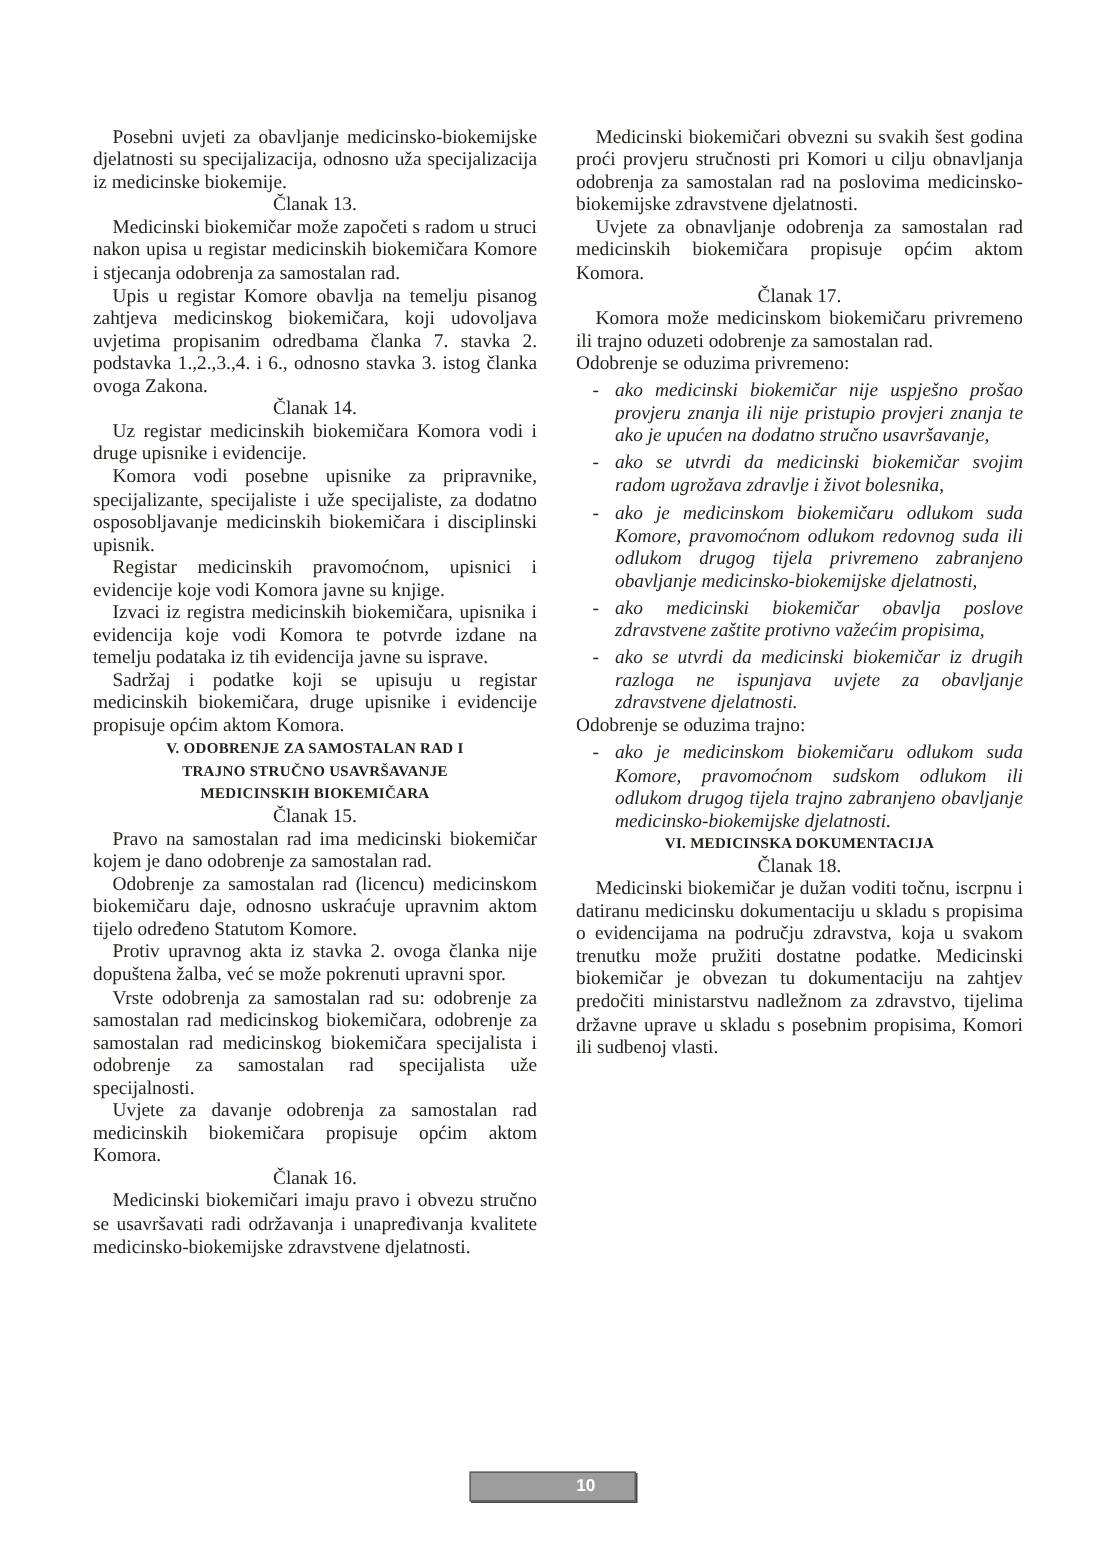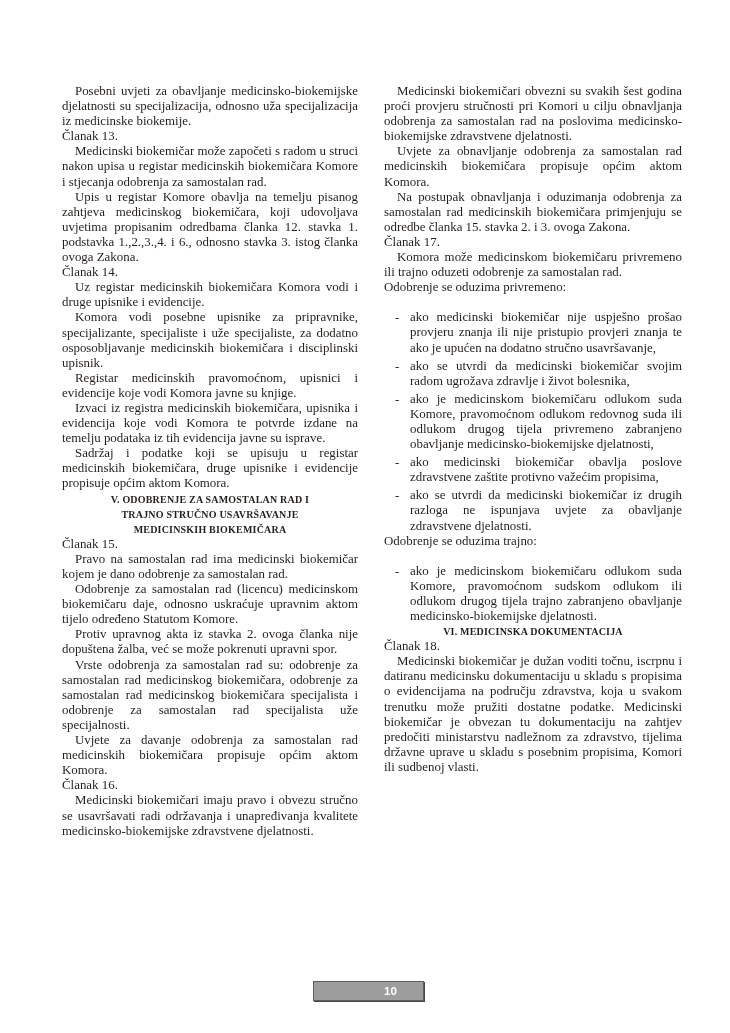--- a/index.html
+++ b/index.html
@@ -26,36 +26,37 @@
     line-height:15.1px;
     text-align:justify;
   }
   .col.left{left:62px;width:296px;}
   .col.right{left:384px;width:298px;}
   .col p{margin:0;}
   .para{text-indent:13px;}
   .lead{text-indent:0;}
   .spaced{margin-top:9px;}
   .clanak{
-    text-align:left;
+    text-align:center;
     text-indent:0;
     margin:12px 0 12px;
   }
   .section{
     text-align:center;
     font-weight:bold;
     white-space:pre-line;
     font-size:10px;
     letter-spacing:.2px;
     margin:19px 0 12px;
   }
   .dash-list{
     list-style:none;
-    margin:15px 0 0 0;
+    margin:3px 0 0 0;
     padding:0;
+    font-style:italic;
   }
   .dash-list li{
     position:relative;
     padding-left:26px;
     margin-top:3px;
     text-align:justify;
   }
   .dash-list li::before{
     content:"-";
     position:absolute;
@@ -83,21 +84,21 @@
   }
 </style>
 </head>
 <body>
 
 <div class="page">
   <div class="col left" id="col-left">
       <p class="para">Posebni uvjeti za obavljanje medicinsko-biokemijske djelatnosti su specijalizacija, odnosno uža specijalizacija iz medicinske biokemije.</p>
       <p class="clanak">Članak 13.</p>
       <p class="para">Medicinski biokemičar može započeti s radom u struci nakon upisa u registar medicinskih biokemičara Komore i stjecanja odobrenja za samostalan rad.</p>
-      <p class="para">Upis u registar Komore obavlja na temelju pisanog zahtjeva medicinskog biokemičara, koji udovoljava uvjetima propisanim odredbama članka 12. stavka 1. podstavka 1.,2.,3.,4. i 6., odnosno stavka 3. istog članka ovoga Zakona.</p>
+      <p class="para">Upis u registar Komore obavlja na temelju pisanog zahtjeva medicinskog biokemičara, koji udovoljava uvjetima propisanim odredbama članka 7. stavka 2. podstavka 1.,2.,3.,4. i 6., odnosno stavka 3. istog članka ovoga Zakona.</p>
       <p class="clanak">Članak 14.</p>
       <p class="para">Uz registar medicinskih biokemičara Komora vodi i druge upisnike i evidencije.</p>
       <p class="para spaced">Komora vodi posebne upisnike za pripravnike, specijalizante, specijaliste i uže specijaliste, za dodatno osposobljavanje medicinskih biokemičara i disciplinski upisnik.</p>
       <p class="para spaced">Registar medicinskih pravomoćnom, upisnici i evidencije koje vodi Komora javne su knjige.</p>
       <p class="para spaced">Izvaci iz registra medicinskih biokemičara, upisnika i evidencija koje vodi Komora te potvrde izdane na temelju podataka iz tih evidencija javne su isprave.</p>
       <p class="para spaced">Sadržaj i podatke koji se upisuju u registar medicinskih biokemičara, druge upisnike i evidencije propisuje općim aktom Komora.</p>
       <p class="section">V. ODOBRENJE ZA SAMOSTALAN RAD I
 TRAJNO STRUČNO USAVRŠAVANJE
 MEDICINSKIH BIOKEMIČARA</p>
       <p class="clanak">Članak 15.</p>
@@ -105,21 +106,20 @@
       <p class="para">Odobrenje za samostalan rad (licencu) medicinskom biokemičaru daje, odnosno uskraćuje upravnim aktom tijelo određeno Statutom Komore.</p>
       <p class="para">Protiv upravnog akta iz stavka 2. ovoga članka nije dopuštena žalba, već se može pokrenuti upravni spor.</p>
       <p class="para">Vrste odobrenja za samostalan rad su: odobrenje za samostalan rad medicinskog biokemičara, odobrenje za samostalan rad medicinskog biokemičara specijalista i odobrenje za samostalan rad specijalista uže specijalnosti.</p>
       <p class="para">Uvjete za davanje odobrenja za samostalan rad medicinskih biokemičara propisuje općim aktom Komora.</p>
       <p class="clanak">Članak 16.</p>
       <p class="para">Medicinski biokemičari imaju pravo i obvezu stručno se usavršavati radi održavanja i unapređivanja kvalitete medicinsko-biokemijske zdravstvene djelatnosti.</p>
     </div>
   <div class="col right" id="col-right">
       <p class="para">Medicinski biokemičari obvezni su svakih šest godina proći provjeru stručnosti pri Komori u cilju obnavljanja odobrenja za samostalan rad na poslovima medicinsko-biokemijske zdravstvene djelatnosti.</p>
       <p class="para">Uvjete za obnavljanje odobrenja za samostalan rad medicinskih biokemičara propisuje općim aktom Komora.</p>
-      <p class="para">Na postupak obnavljanja i oduzimanja odobrenja za samostalan rad medicinskih biokemičara primjenjuju se odredbe članka 15. stavka 2. i 3. ovoga Zakona.</p>
       <p class="clanak">Članak 17.</p>
       <p class="para">Komora može medicinskom biokemičaru privremeno ili trajno oduzeti odobrenje za samostalan rad.</p>
       <p class="lead spaced">Odobrenje se oduzima privremeno:</p>
       <ul class="dash-list">
         <li>ako medicinski biokemičar nije uspješno prošao provjeru znanja ili nije pristupio provjeri znanja te ako je upućen na dodatno stručno usavršavanje,</li>
         <li>ako se utvrdi da medicinski biokemičar svojim radom ugrožava zdravlje i život bolesnika,</li>
         <li>ako je medicinskom biokemičaru odlukom suda Komore, pravomoćnom odlukom redovnog suda ili odlukom drugog tijela privremeno zabranjeno obavljanje medicinsko-biokemijske djelatnosti,</li>
         <li>ako medicinski biokemičar obavlja poslove zdravstvene zaštite protivno važećim propisima,</li>
         <li>ako se utvrdi da medicinski biokemičar iz drugih razloga ne ispunjava uvjete za obavljanje zdravstvene djelatnosti.</li>
       </ul>

